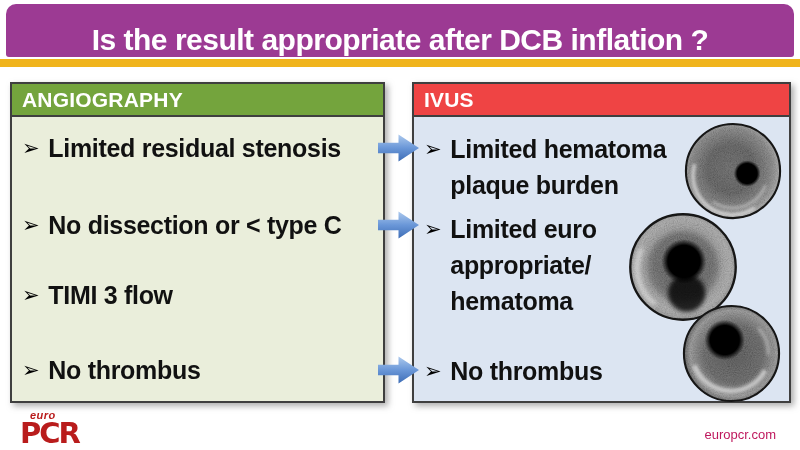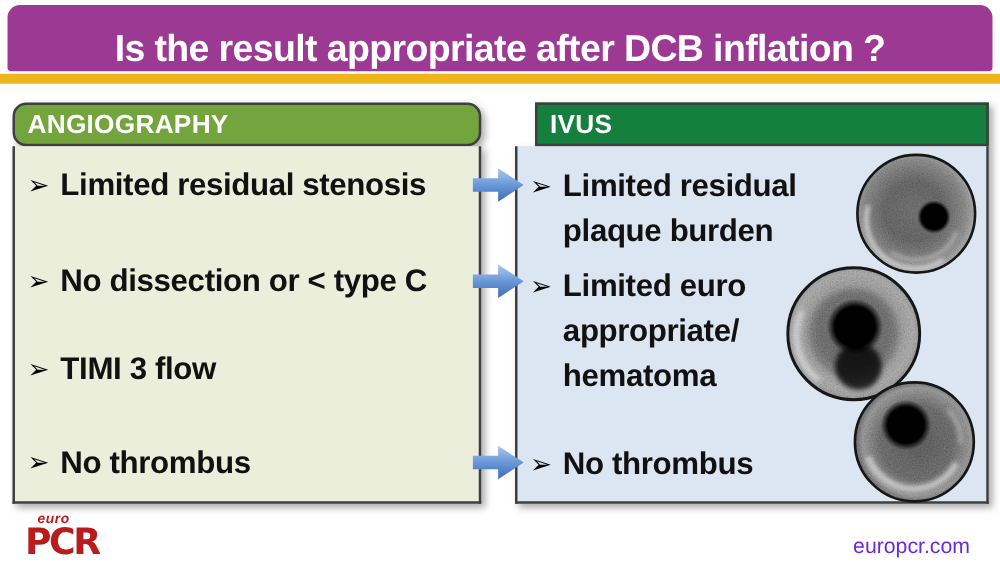--- a/index.html
+++ b/index.html
@@ -11,22 +11,22 @@
              border-radius:10px 10px 3px 3px;display:flex;align-items:flex-end;justify-content:center;}
   .title-bar h1{margin:0;color:#ffffff;font-size:30px;font-weight:700;letter-spacing:-0.5px;}
   .gold-rule{position:absolute;left:0;top:59px;width:800px;height:8px;background:#F0B41C;}
 
   
   .panel{position:absolute;top:82px;filter:drop-shadow(3px 3px 3px rgba(90,90,90,0.5));}
   .panel.angio{left:10px;width:375px;}
   .panel.ivusp{left:412px;width:379px;}
   .panel-header{box-sizing:border-box;height:35px;border:2px solid #3F3F3F;display:flex;
                 align-items:center;padding-left:10px;color:#fff;font-weight:700;font-size:21px;letter-spacing:0.2px;}
-  .angio .panel-header{background:#74A43D;border-radius:11px;}
-  .ivusp .panel-header{background:#15803d;margin-left:16px;}
+  .angio .panel-header{background:#74A43D;}
+  .ivusp .panel-header{background:#ef4444;}
   .panel-body{box-sizing:border-box;position:relative;height:286px;border:2px solid #3F3F3F;border-top:none;}
   .angio .panel-body{background:#EAEEDB;}
   .ivusp .panel-body{background:#DCE5F2;}
 
   
   .item{position:absolute;left:10px;display:flex;align-items:flex-start;color:#111;
         font-weight:700;font-size:25px;letter-spacing:-0.3px;line-height:30px;white-space:nowrap;}
   .bullet{font-size:21px;line-height:30px;margin-right:9px;color:#000;font-family:"DejaVu Sans",sans-serif;}
   .ivusp .item{line-height:36px;}
   .ivusp .bullet{line-height:36px;}
@@ -44,21 +44,21 @@
   .ivus-img{position:absolute;z-index:5;}
   .iv1{left:683px;top:121px;width:100px;height:100px;}
   .iv2{left:627px;top:211px;width:112px;height:112px;}
   .iv3{left:681px;top:303px;width:101px;height:101px;}
 
   
   .logo{position:absolute;left:20px;top:409px;color:#b91c1c;}
   .logo-euro{display:block;font-size:11px;font-style:italic;font-weight:700;margin-left:10px;letter-spacing:0.5px;}
   .logo-pcr{display:block;font-size:29px;font-weight:700;line-height:24px;letter-spacing:-2px;
             font-family:"DejaVu Sans",sans-serif;}
-  .site-url{position:absolute;right:24px;top:427px;font-size:17px;color:#6d28d9;}
+  .site-url{position:absolute;right:24px;top:427px;font-size:13px;color:#be185d;}
 </style>
 </head>
 <body>
 
 <div class="slide">
 
   <header class="title-bar">
     <h1>Is the result appropriate after DCB inflation ?</h1>
   </header>
   <div class="gold-rule"></div>
@@ -84,21 +84,21 @@
       </div>
     </div>
   </section>
 
   <section class="panel ivusp">
     <div class="panel-header">IVUS</div>
     <div class="panel-body">
       <div class="item v1">
         <span class="bullet">➢</span>
         <span class="lines">
-          <span>Limited residual</span>
+          <span>Limited hematoma</span>
           <span>plaque burden</span>
         </span>
       </div>
       <div class="item v2">
         <span class="bullet">➢</span>
         <span class="lines">
           <span>Limited euro</span>
           <span>appropriate/</span>
           <span>hematoma</span>
         </span>

